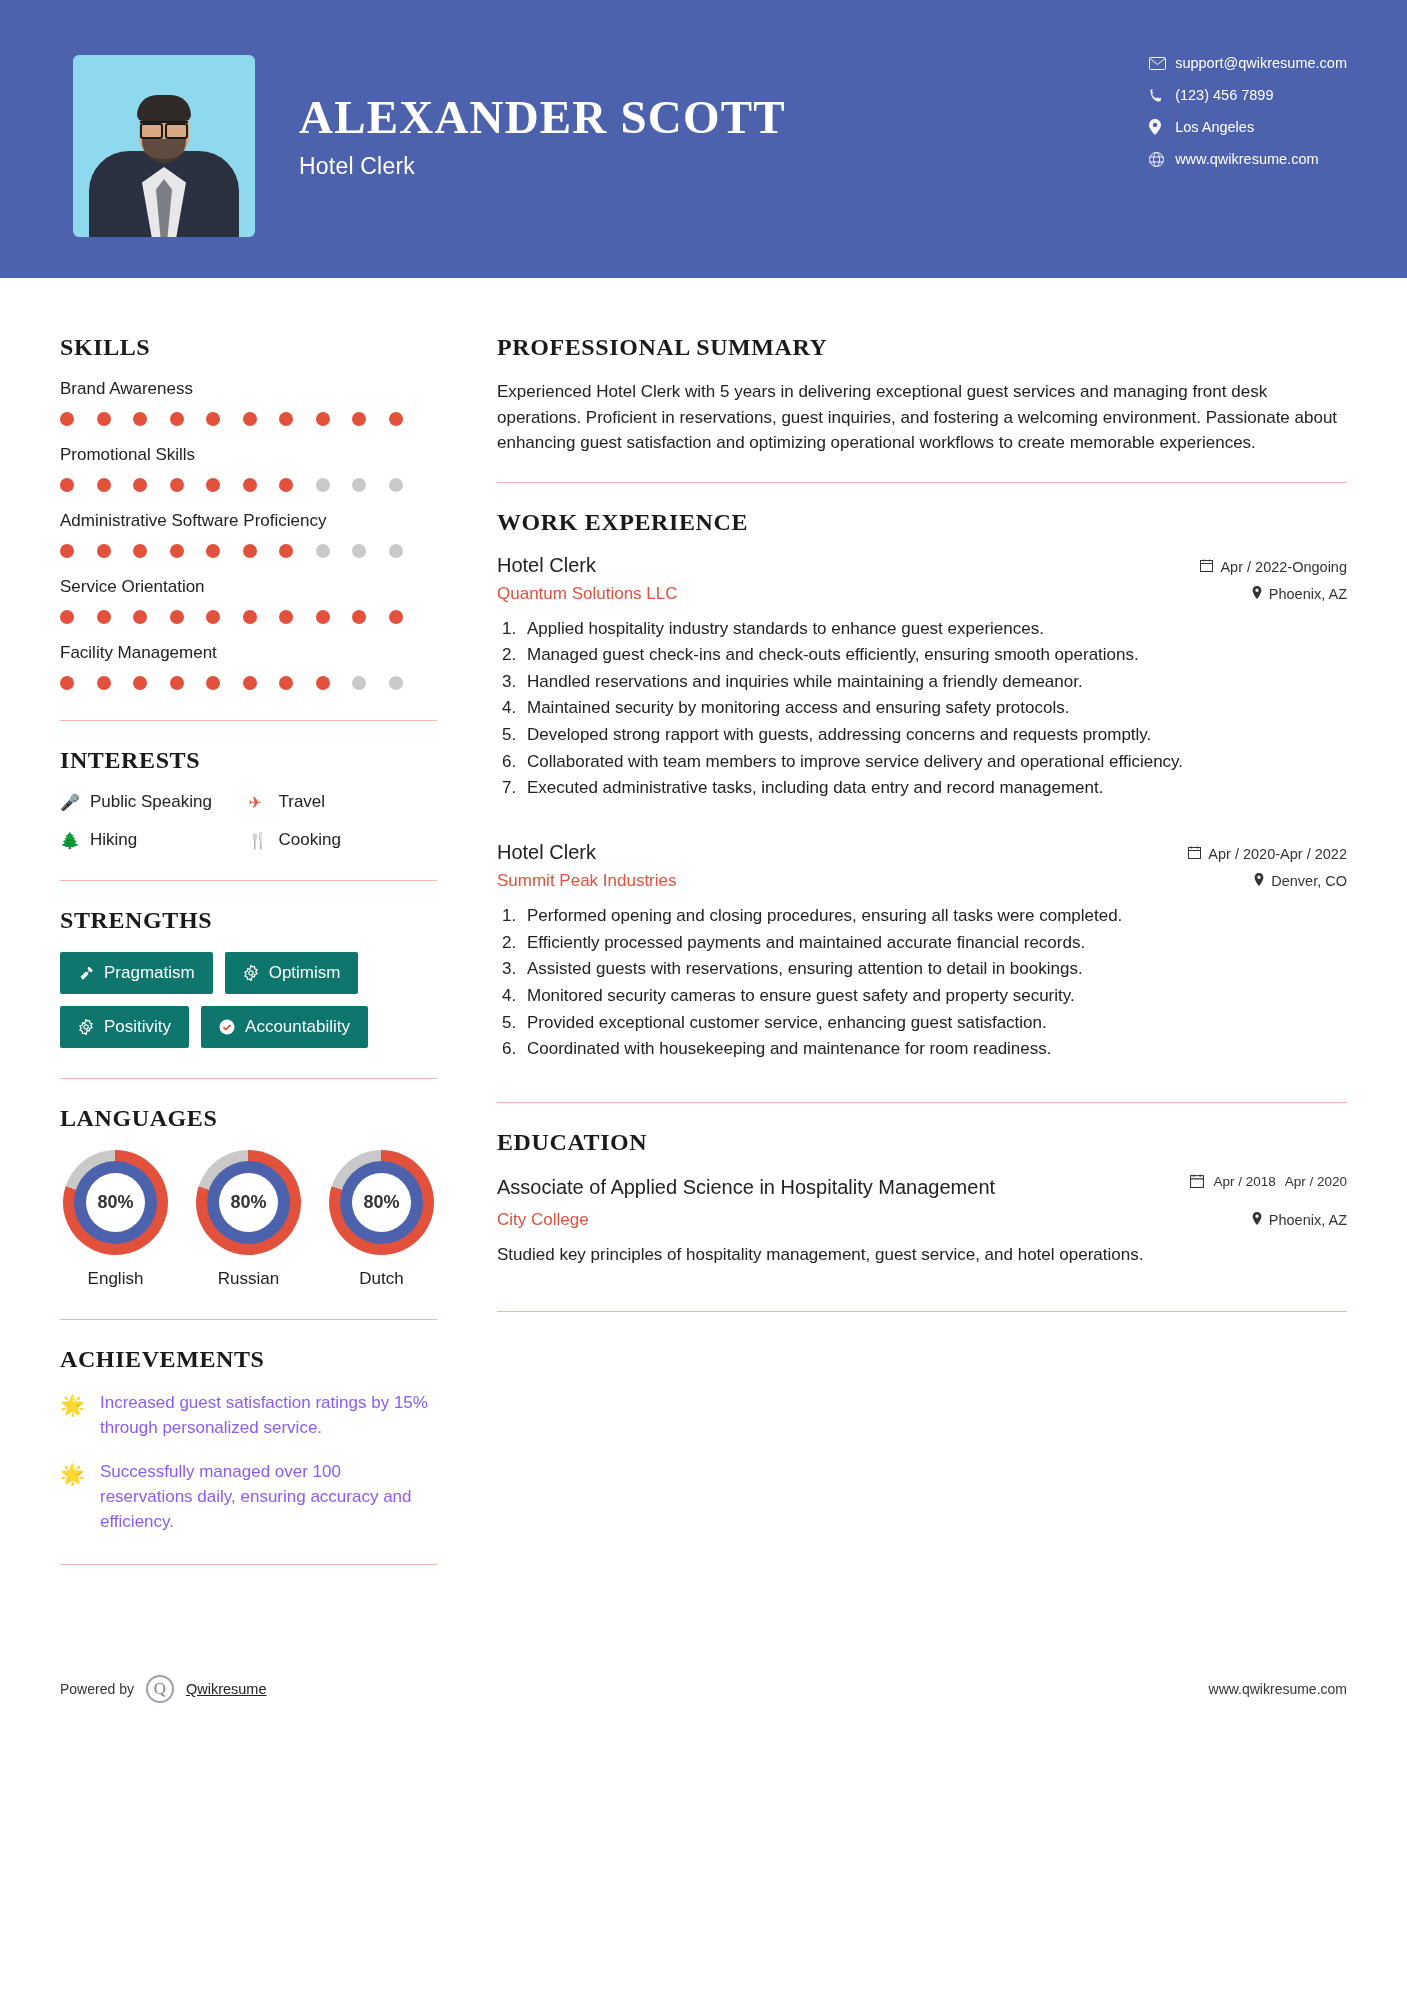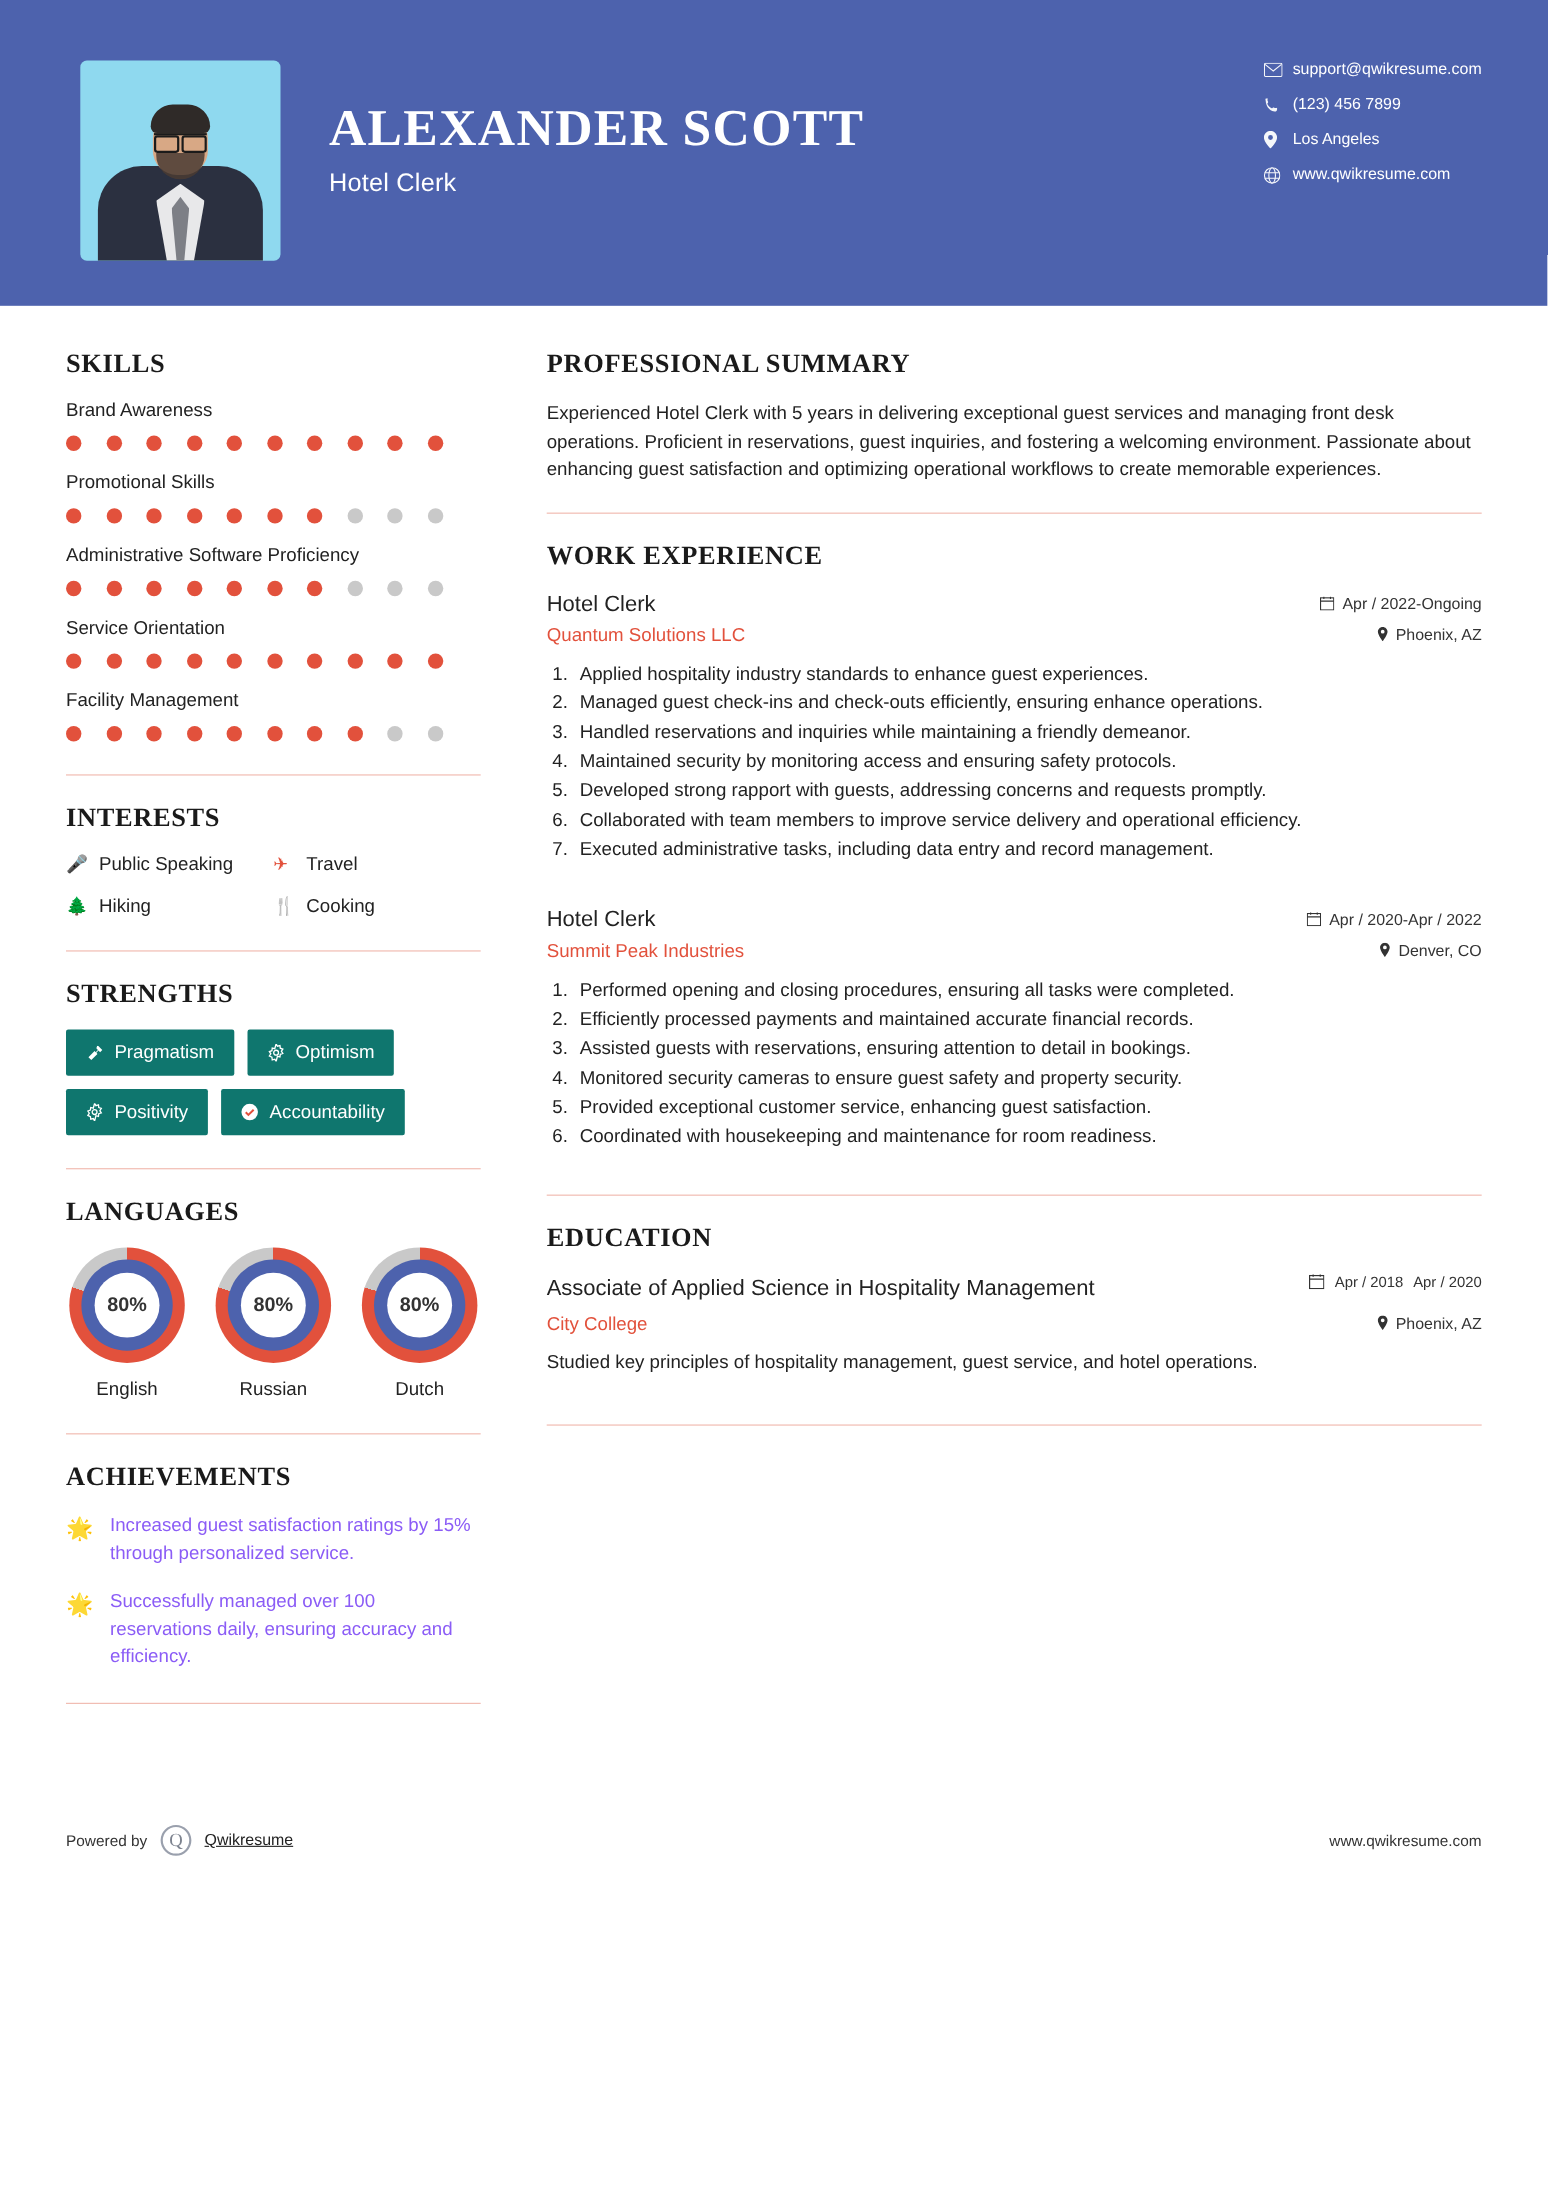--- a/index.html
+++ b/index.html
@@ -140,21 +140,21 @@
     display: flex;
     align-items: center;
     justify-content: flex-start;
     opacity: .95;
   }
   .contact-ico svg { display: block; }
 
   
   .body-wrap {
     display: flex;
-    padding: 0 0 0 0;
+    padding: 16px 0 0 0;
   }
   .left-col {
     width: 497px;
     flex: 0 0 497px;
     padding: 40px 60px 0 60px;
   }
   .right-col {
     flex: 1;
     padding: 40px 60px 0 0;
   }
@@ -676,21 +676,21 @@
             <span>
               <svg width="10" height="13" viewBox="0 0 10 13">
                   <path d="M5 0C2.5 0 .6 2 .6 4.4c0 3 4.4 8.6 4.4 8.6s4.4-5.6 4.4-8.6C9.4 2 7.5 0 5 0zm0 6a1.7 1.7 0 1 1 0-3.4A1.7 1.7 0 0 1 5 6z" fill="#333"></path>
                 </svg>
             </span>
             <span>Phoenix, AZ</span>
           </div>
         </div>
         <ol class="bullets">
           <li>Applied hospitality industry standards to enhance guest experiences.</li>
-          <li>Managed guest check-ins and check-outs efficiently, ensuring enhance operations.</li>
+          <li>Managed guest check-ins and check-outs efficiently, ensuring smooth operations.</li>
           <li>Handled reservations and inquiries while maintaining a friendly demeanor.</li>
           <li>Maintained security by monitoring access and ensuring safety protocols.</li>
           <li>Developed strong rapport with guests, addressing concerns and requests promptly.</li>
           <li>Collaborated with team members to improve service delivery and operational efficiency.</li>
           <li>Executed administrative tasks, including data entry and record management.</li>
         </ol>
       </div>
 
       <div style="height:34px"></div>
 

